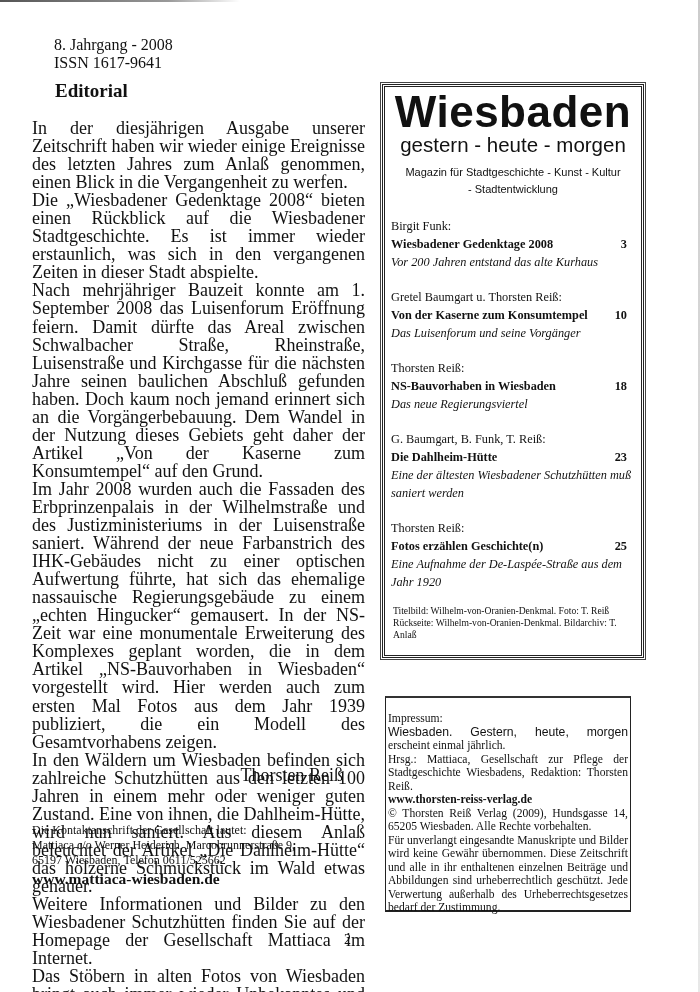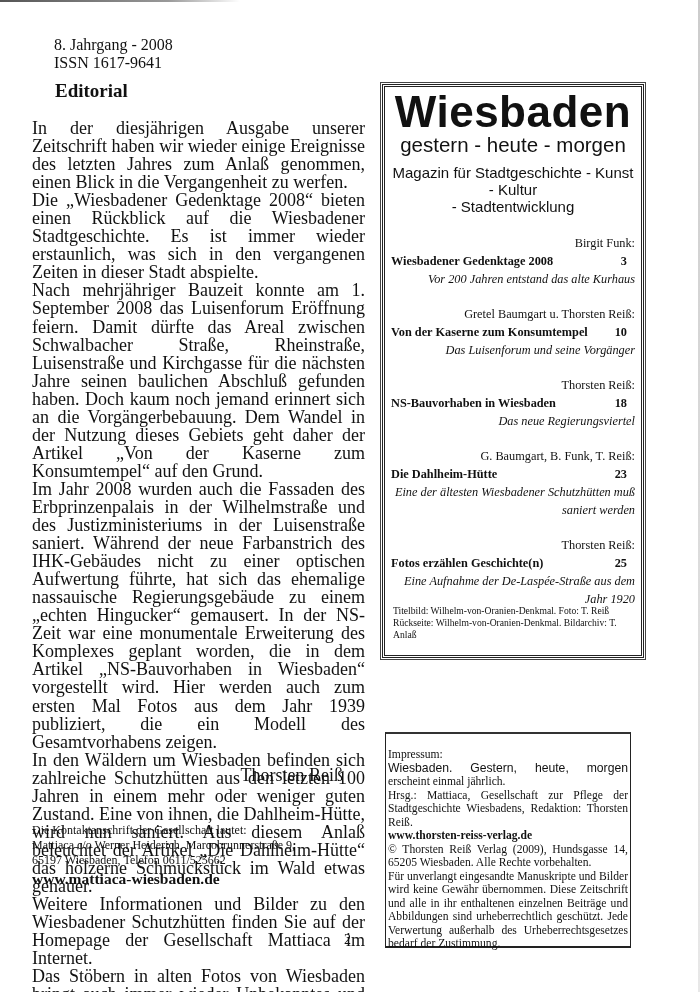--- a/index.html
+++ b/index.html
@@ -40,38 +40,38 @@
   }
   .mag-title {
     font-family: "Liberation Sans", sans-serif; font-weight: bold;
     font-size: 44px; line-height: 44px; text-align: center; margin-top: 3px; letter-spacing: 0.5px;
   }
   .mag-subtitle {
     font-family: "Liberation Sans", sans-serif; font-size: 20.5px; line-height: 22px;
     text-align: center; margin-top: 0px;
   }
   .mag-tagline {
-    font-family: "Liberation Sans", sans-serif; font-size: 15px; line-height: 17px;
+    font-family: "Liberation Sans", sans-serif; font-size: 11px; line-height: 17px;
     text-align: center; margin-top: 8px;
   }
   .toc { margin-top: 19px; font-size: 12.3px; line-height: 18px; }
-  .toc-entry { margin-bottom: 17px; text-align: right; }
+  .toc-entry { margin-bottom: 17px; }
   .toc-author { }
   .toc-title-row { display: flex; justify-content: space-between; font-weight: bold; }
   .toc-page { padding-right: 8px; }
   .toc-subtitle { font-style: italic; }
   .credits {
     position: absolute; left: 8px; bottom: 14px; font-size: 9.6px; line-height: 12px;
   }
 
   .impressum {
     position: absolute; left: 385px; top: 696px; width: 246px; height: 216px;
     border: 1px solid #222; border-top: 2px solid #333; border-bottom: 2px solid #222;
     padding: 14px 2px 0 2px; box-sizing: border-box;
-    font-size: 11.6px; line-height: 13.5px; text-align: justify; margin-top: 36px;
+    font-size: 11.6px; line-height: 13.5px; text-align: justify;
   }
   .impressum p { margin: 0; }
   .imp-sans { font-family: "Liberation Sans", sans-serif; font-size: 12.2px; }
   .imp-url { font-weight: bold; }
 </style>
 </head>
 <body>
 
 <div class="top-shadow"></div>
 <div class="right-edge"></div>

